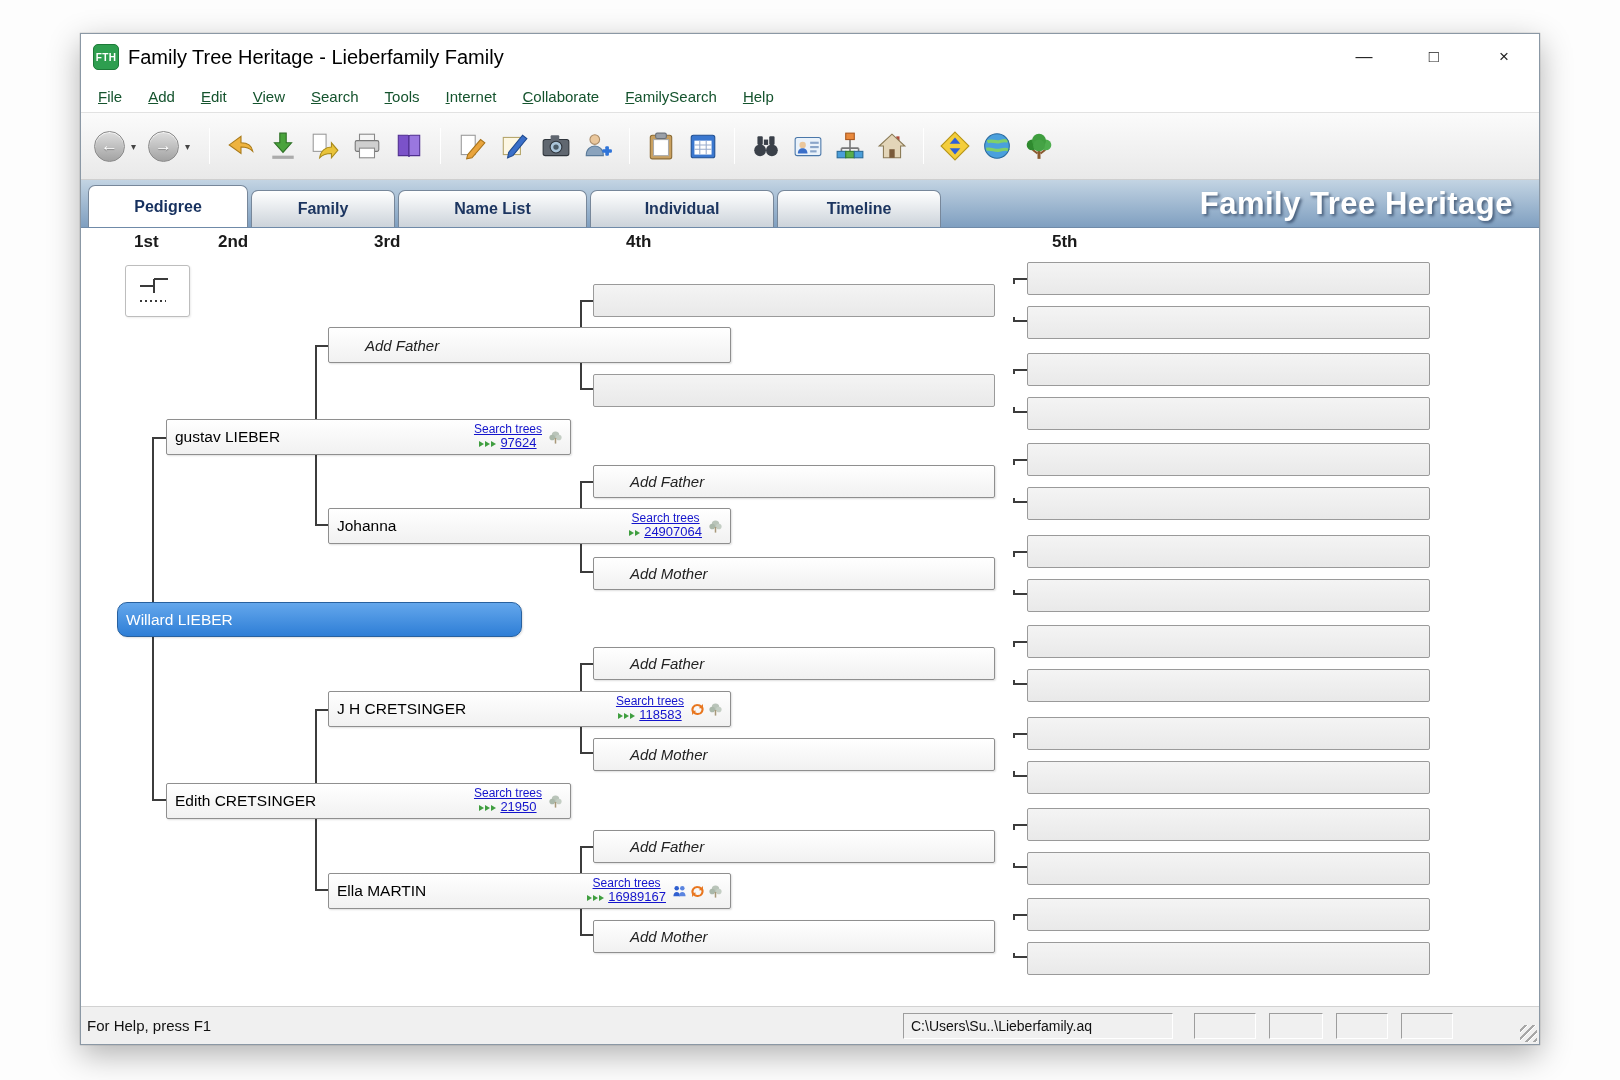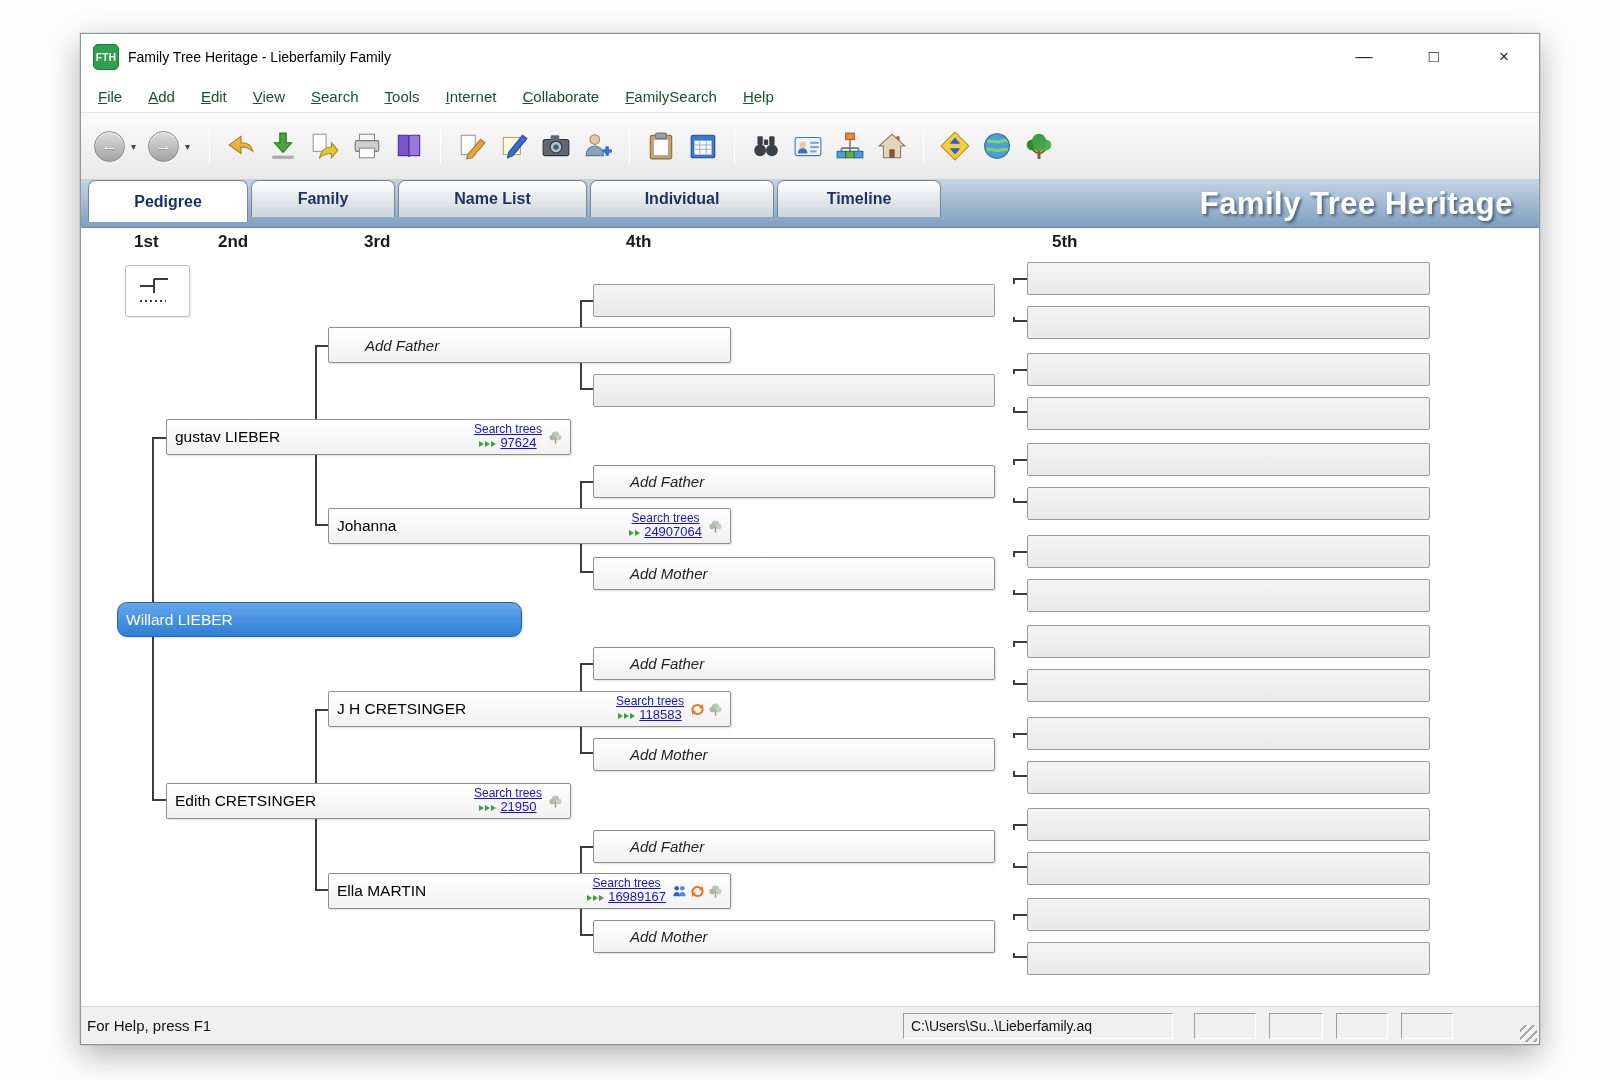--- a/index.html
+++ b/index.html
@@ -17,21 +17,21 @@
     background:#fff; border:1px solid #8b98a5;
     box-shadow:0 10px 30px rgba(0,0,0,.30), 0 0 1px rgba(0,0,0,.4);
   }
   
   .titlebar{ height:46px; display:flex; align-items:center; padding:0 12px; background:#fff; }
   .appbadge{
     width:26px; height:26px; border-radius:5px; background:#2e9e4f; border:1px solid #1d7a38;
     color:#fff; font-size:10px; font-weight:bold; display:flex; align-items:center; justify-content:center;
     margin-right:9px; letter-spacing:.3px;
   }
-  .wtitle{ font-size:14px; color:#000; }
+  .wtitle{ font-size:20px; color:#000; }
   .wcontrols{ margin-left:auto; display:flex; align-items:center; }
   .wbtn{ width:46px; height:32px; display:flex; align-items:center; justify-content:center;
          font-size:17px; color:#222; margin-left:24px; cursor:default; background:transparent; border:none; }
   
   .menubar{ height:32px; display:flex; align-items:center; padding:0 4px; background:#fff; }
   .menu-item{ display:inline-block; padding:5px 13px; font-size:15px; color:#14532d; }
   .menu-item::first-letter{ text-decoration:underline; }
   
   .toolbar{
     height:68px; display:flex; align-items:center; padding:0 13px; gap:6px;
@@ -46,21 +46,21 @@
   .circ.fwd::before{ content:"\2192"; }
   .ddcaret{ font-size:10px; color:#444; padding:0 2px 0 0; margin-right:4px; }
   .tsep{ width:1px; height:36px; background:#c2c2c2; border-right:1px solid #fff; margin:0 7px; }
   .tbtn{ width:36px; height:38px; background:transparent; border:none; display:flex; align-items:center; justify-content:center; }
   .tbtn svg{ width:30px; height:30px; }
   
   .tabstrip{
     height:48px; position:relative;
     background:linear-gradient(#c3d4e3,#7f9fc0);
     border-bottom:1px solid #6f8aa8;
-    display:flex; align-items:flex-start; padding-left:7px;
+    display:flex; align-items:flex-end; padding-left:7px;
   }
   .tab{
     height:37px; margin-right:3px; border:1px solid #77879a; border-bottom:none;
     border-radius:7px 7px 0 0; background:linear-gradient(#ffffff,#ccd3da);
     font-size:16px; font-weight:bold; color:#1c3560;
     display:flex; align-items:center; justify-content:center;
   }
   .tab.active{ height:42px; background:#fff; color:#16305e; }
   .t-pedigree{ width:160px; } .t-family{ width:144px; } .t-namelist{ width:189px; }
   .t-individual{ width:184px; } .t-timeline{ width:164px; }
@@ -307,21 +307,21 @@
     <div class="tab t-individual">Individual</div>
     <div class="tab t-timeline">Timeline</div>
     <div class="brand">Family Tree Heritage</div>
   </div>
 
   <div class="content">
     <div class="chart">
 
       <span class="genlabel" style="left:46px">1st</span>
       <span class="genlabel" style="left:130px">2nd</span>
-      <span class="genlabel" style="left:276px">3rd</span>
+      <span class="genlabel" style="left:286px">3rd</span>
       <span class="genlabel" style="left:538px">4th</span>
       <span class="genlabel" style="left:964px">5th</span>
 
       <div class="chartbtn">
         <svg viewBox="0 0 44 34" width="44" height="34">
             <path d="M4 12h14M18 5v14M18 5h14" stroke="#3a3a3a" stroke-width="2" fill="none"></path>
             <path d="M4 27h26" stroke="#3a3a3a" stroke-width="2" stroke-dasharray="2 3" fill="none"></path>
           </svg>
       </div>
 

